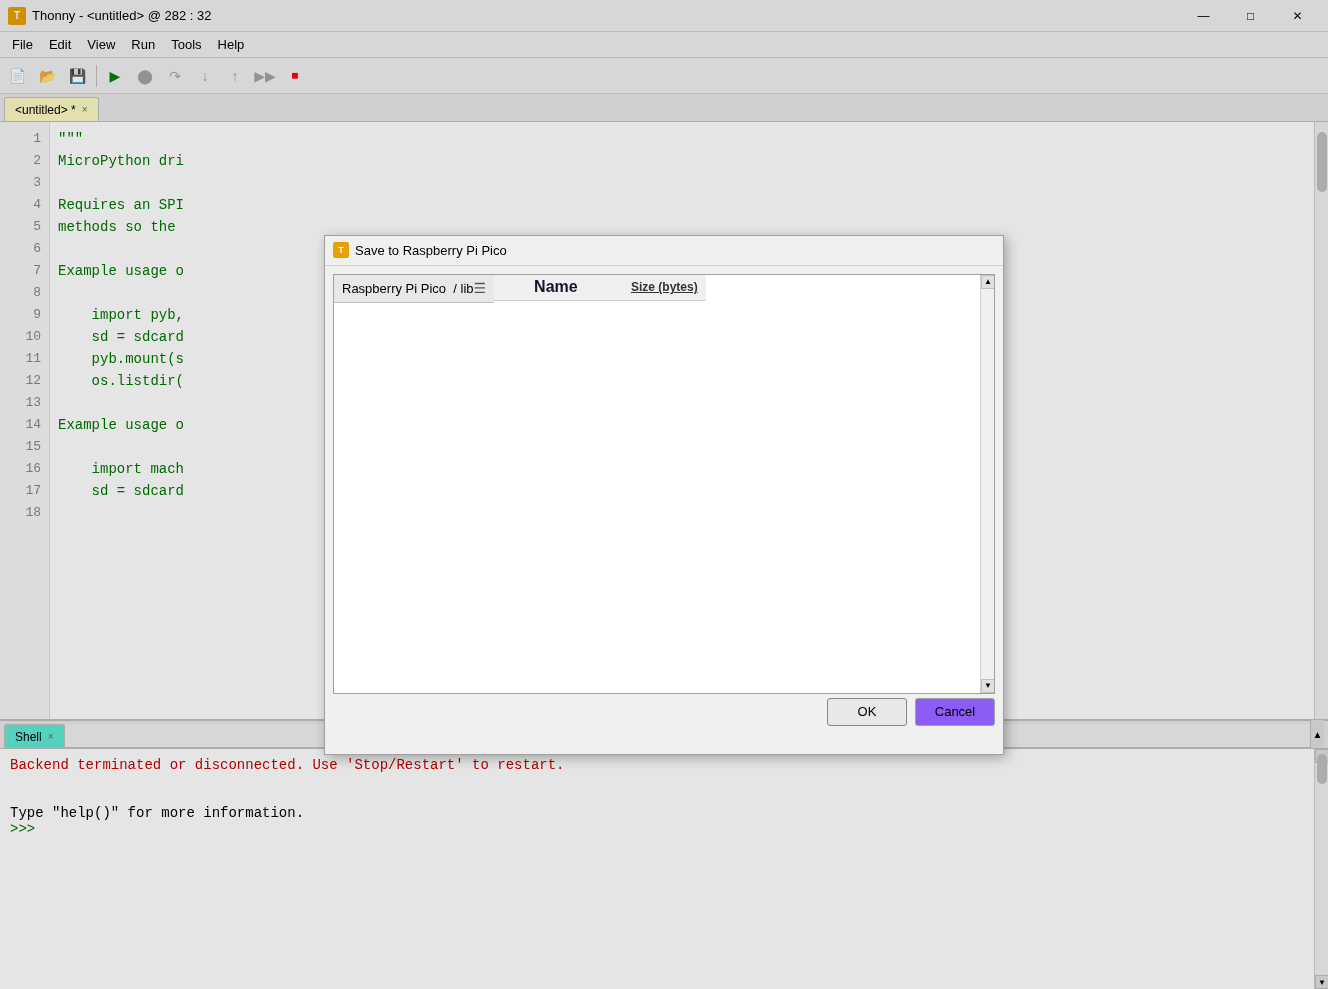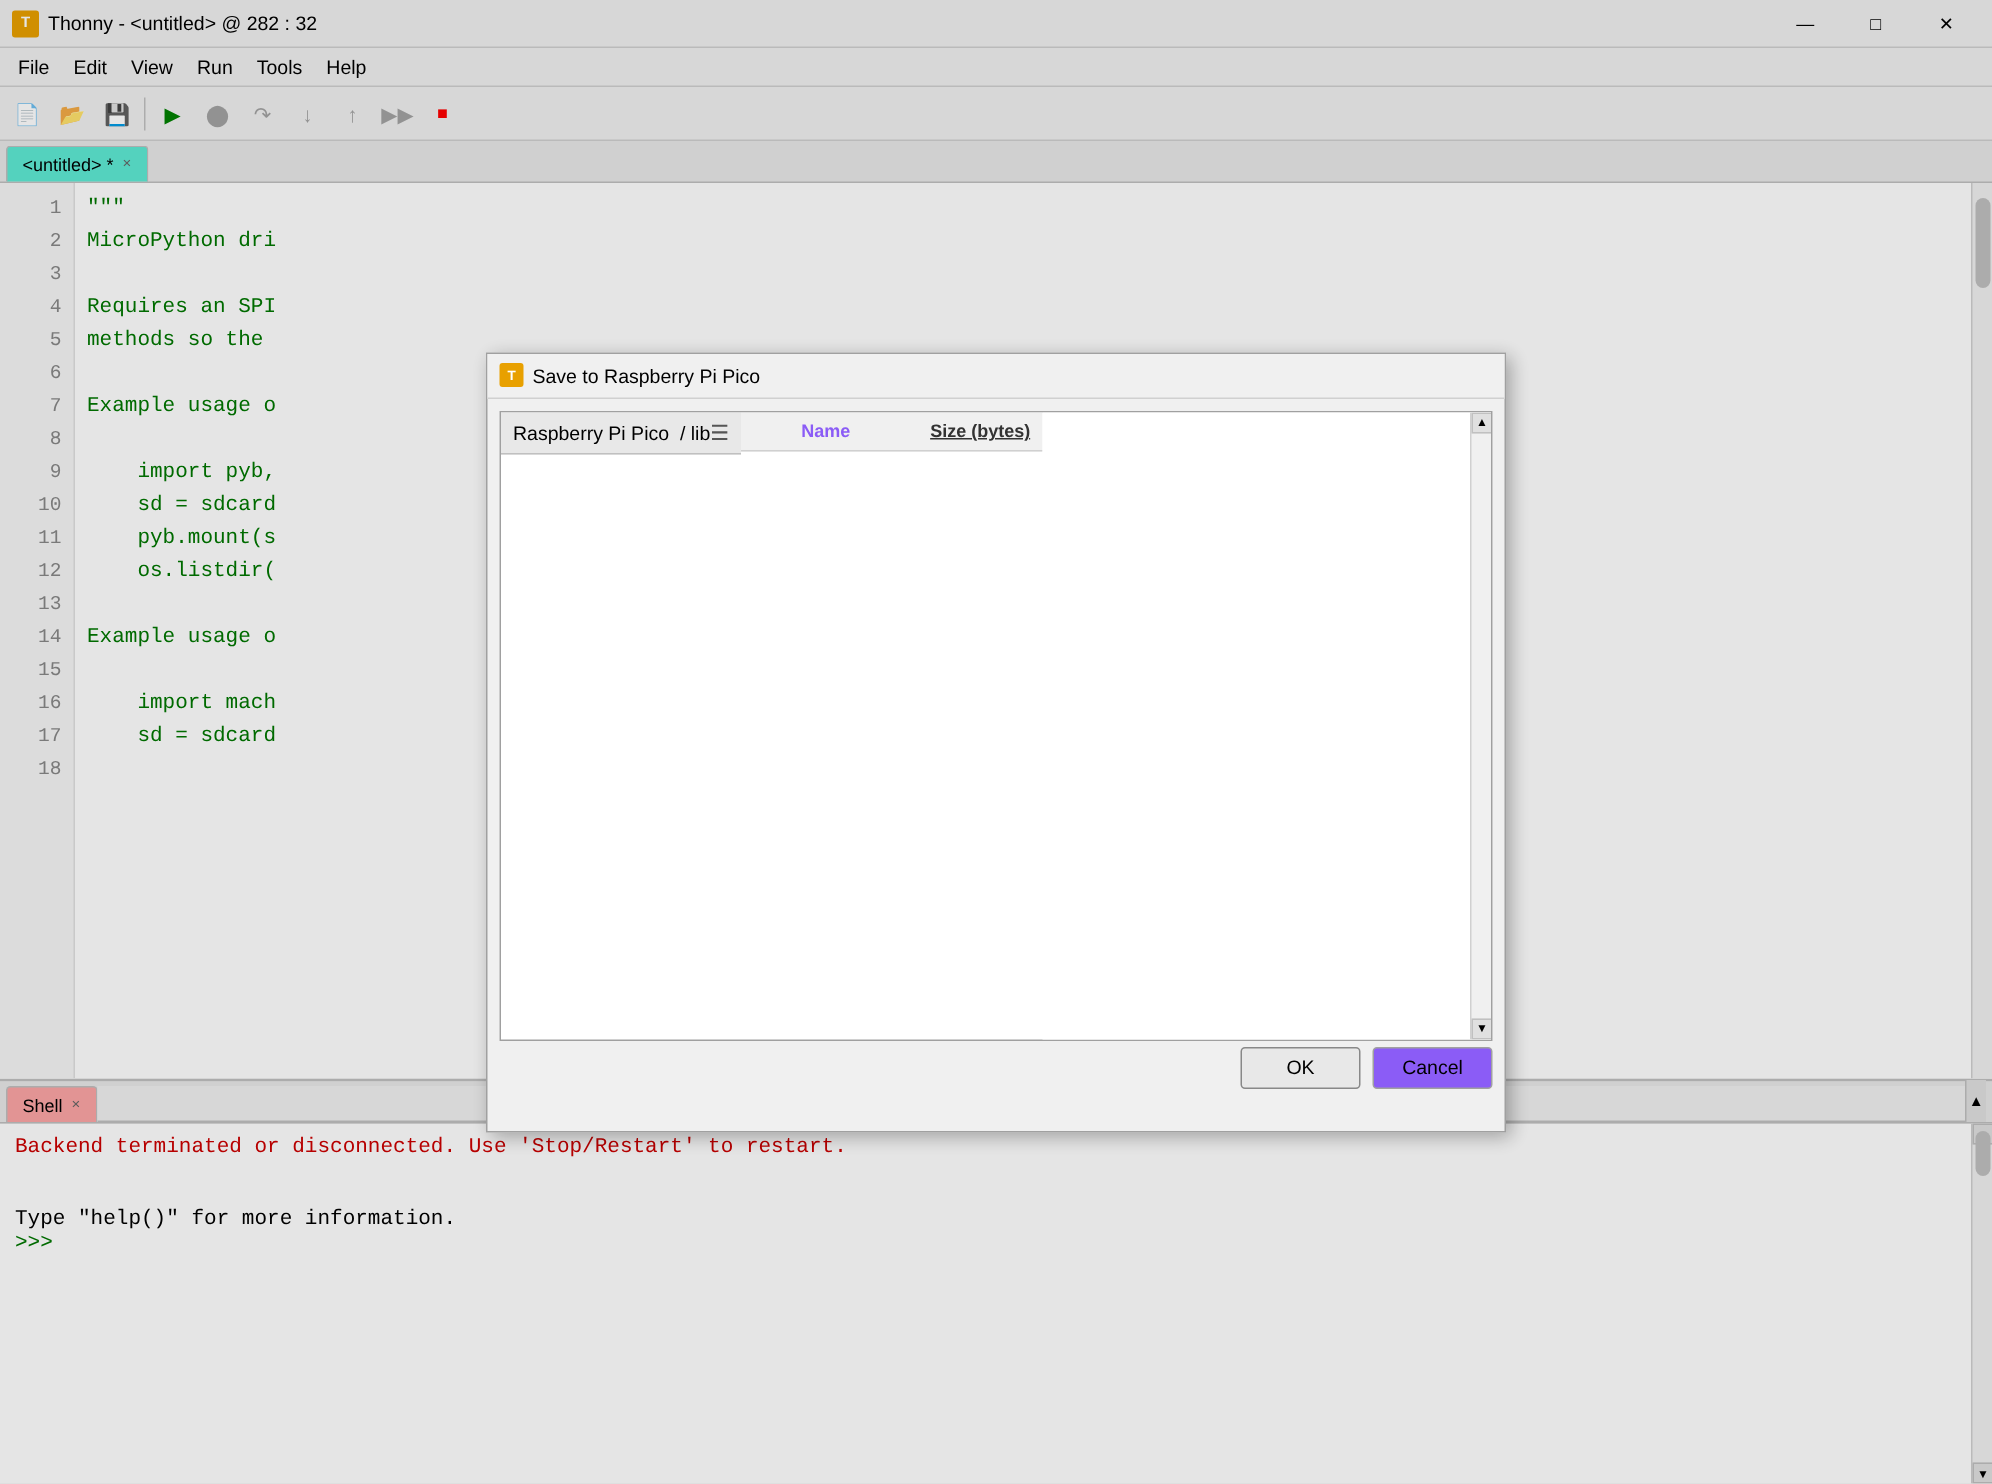--- a/index.html
+++ b/index.html
@@ -111,21 +111,21 @@
       padding: 0 10px;
       background: #f8f8f8;
       border: 1px solid #c0c0c0;
       border-bottom: none;
       display: flex; align-items: center;
       font-size: 12px;
       cursor: pointer;
       border-radius: 3px 3px 0 0;
     }
     .tab.active {
-      background: #5eead4;
+      background: #fef9c3;
       font-weight: 500;
       margin-top: 40px;
     }
     .tab-close {
       margin-left: 6px;
       color: #666;
       font-size: 10px;
     }
 
     
@@ -207,21 +207,21 @@
       height: 24px;
       padding: 0 10px;
       background: #f8f8f8;
       border: 1px solid #c0c0c0;
       border-bottom: none;
       display: flex; align-items: center;
       font-size: 12px;
       cursor: pointer;
       border-radius: 3px 3px 0 0;
     }
-    .shell-tab.active { background: #fca5a5; margin-top: 28px; }
+    .shell-tab.active { background: #5eead4; margin-top: 28px; }
     .shell-tab-close { margin-left: 6px; color: #666; font-size: 10px; }
     .shell-content {
       flex: 1;
       padding: 8px 10px;
       font-family: 'Courier New', Courier, monospace;
       font-size: 14px;
       overflow: hidden;
       position: relative;
     }
     .shell-error { color: #cc0000; }
@@ -318,23 +318,23 @@
     .file-browser-columns {
       height: 26px;
       background: #f0f0f0;
       border-bottom: 1px solid #d0d0d0;
       display: flex;
       align-items: center;
       padding: 0 8px;
     }
     .col-name {
       flex: 1;
-      font-size: 12px;
+      font-size: 16px;
       font-weight: 600;
-      color: #8b5cf6;
+      color: #0f172a;
       padding-left: 32px;
     }
     .col-size {
       width: 120px;
       font-size: 12px;
       font-weight: 600;
       color: #333;
       text-align: right;
       text-decoration: underline;
     }

